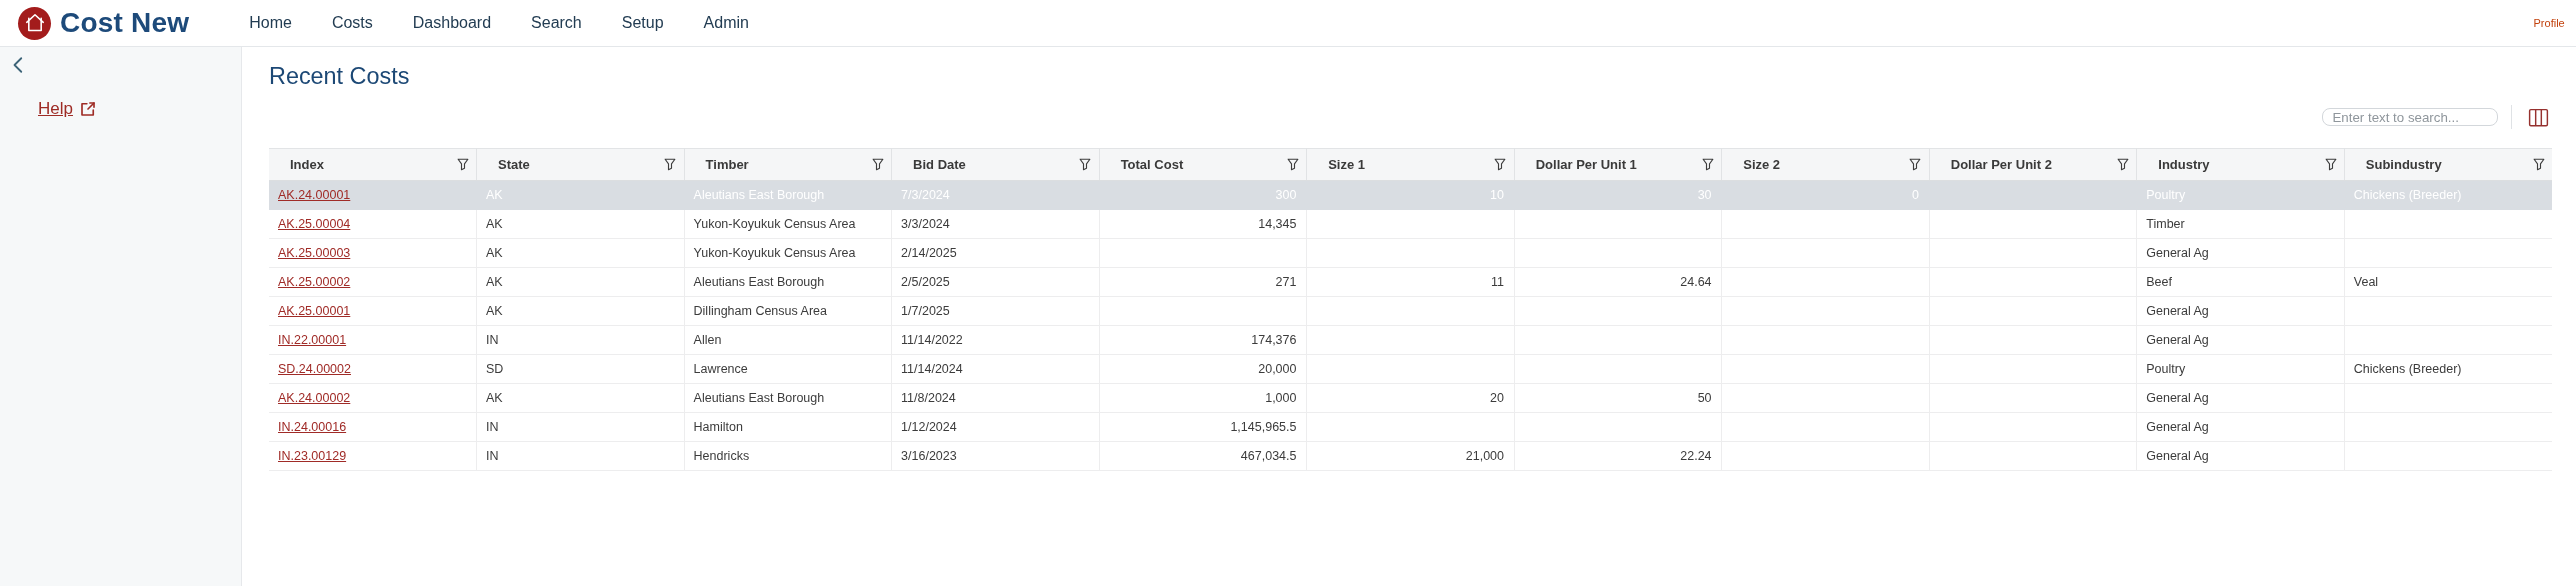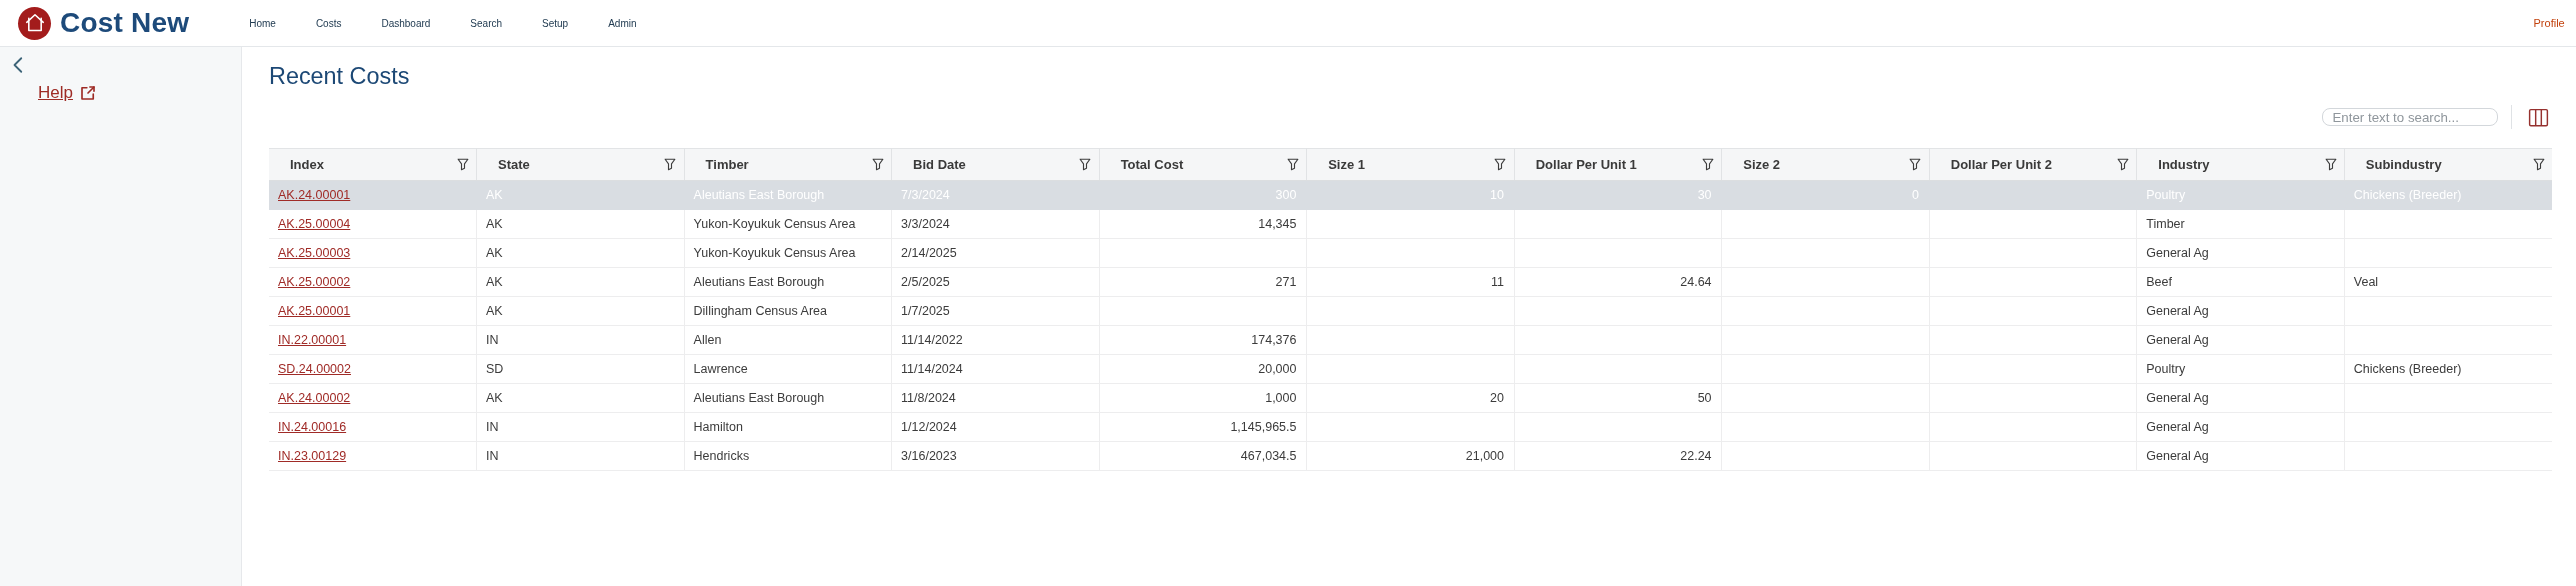--- a/index.html
+++ b/index.html
@@ -6,30 +6,30 @@
   html,body { width:2576px; height:586px; overflow:hidden; background:#fff;
               font-family:"Liberation Sans", sans-serif; }
 
   
   .navbar { height:47px; display:flex; align-items:center; padding:0 11.3px 0 18px;
             border-bottom:0.8px solid #e4e7ea; background:#fff; }
   .logo-badge { width:33px; height:33px; border-radius:50%; background:#a31c1c;
                 display:flex; align-items:center; justify-content:center; flex:0 0 auto; }
   .brand { color:#1d4a7a; font-size:28px; font-weight:700; margin-left:9px; letter-spacing:0.2px; }
   .nav-items { display:flex; align-items:center; margin-left:60px; gap:40px; }
-  .nav-link { color:#223c52; font-size:10px; text-decoration:none; cursor:pointer;text-align:right; }
+  .nav-link { color:#223c52; font-size:16px; text-decoration:none; cursor:pointer;text-align:right; }
   .nav-spacer { flex:1; }
   .profile-link { color:#c2410c; font-size:11px; text-decoration:none; cursor:pointer; }
 
   
   .frame { display:flex; height:539px; }
   .sidebar { width:242px; background:#f6f8f9; border-right:0.8px solid #e6e8eb; position:relative; }
   .collapse-btn { position:absolute; top:6.5px; left:6.5px; width:22.6px; height:22.6px;
                   display:flex; align-items:center; justify-content:center; cursor:pointer; }
-  .help-link { position:absolute; top:36px; left:38px; display:flex; align-items:center; gap:6.5px;
+  .help-link { position:absolute; top:52px; left:38px; display:flex; align-items:center; gap:6.5px;
                color:#9e2b25; font-size:17px; text-decoration:underline; cursor:pointer; }
 
   .content { flex:1; padding:14.5px 0 0 27px; }
   .page-title { color:#1c4875; font-size:23.4px; font-weight:400; line-height:29px; }
 
   
   .grid-wrap { width:2283px; }
   .toolbar { margin-top:11.3px; height:31px; display:flex; justify-content:flex-end; align-items:center; }
   .search-input { width:176px; height:18px; border:0.8px solid #d3d7db; border-radius:8px;
                   padding:0 9.7px; font-size:13.3px; color:#333; outline:none;

